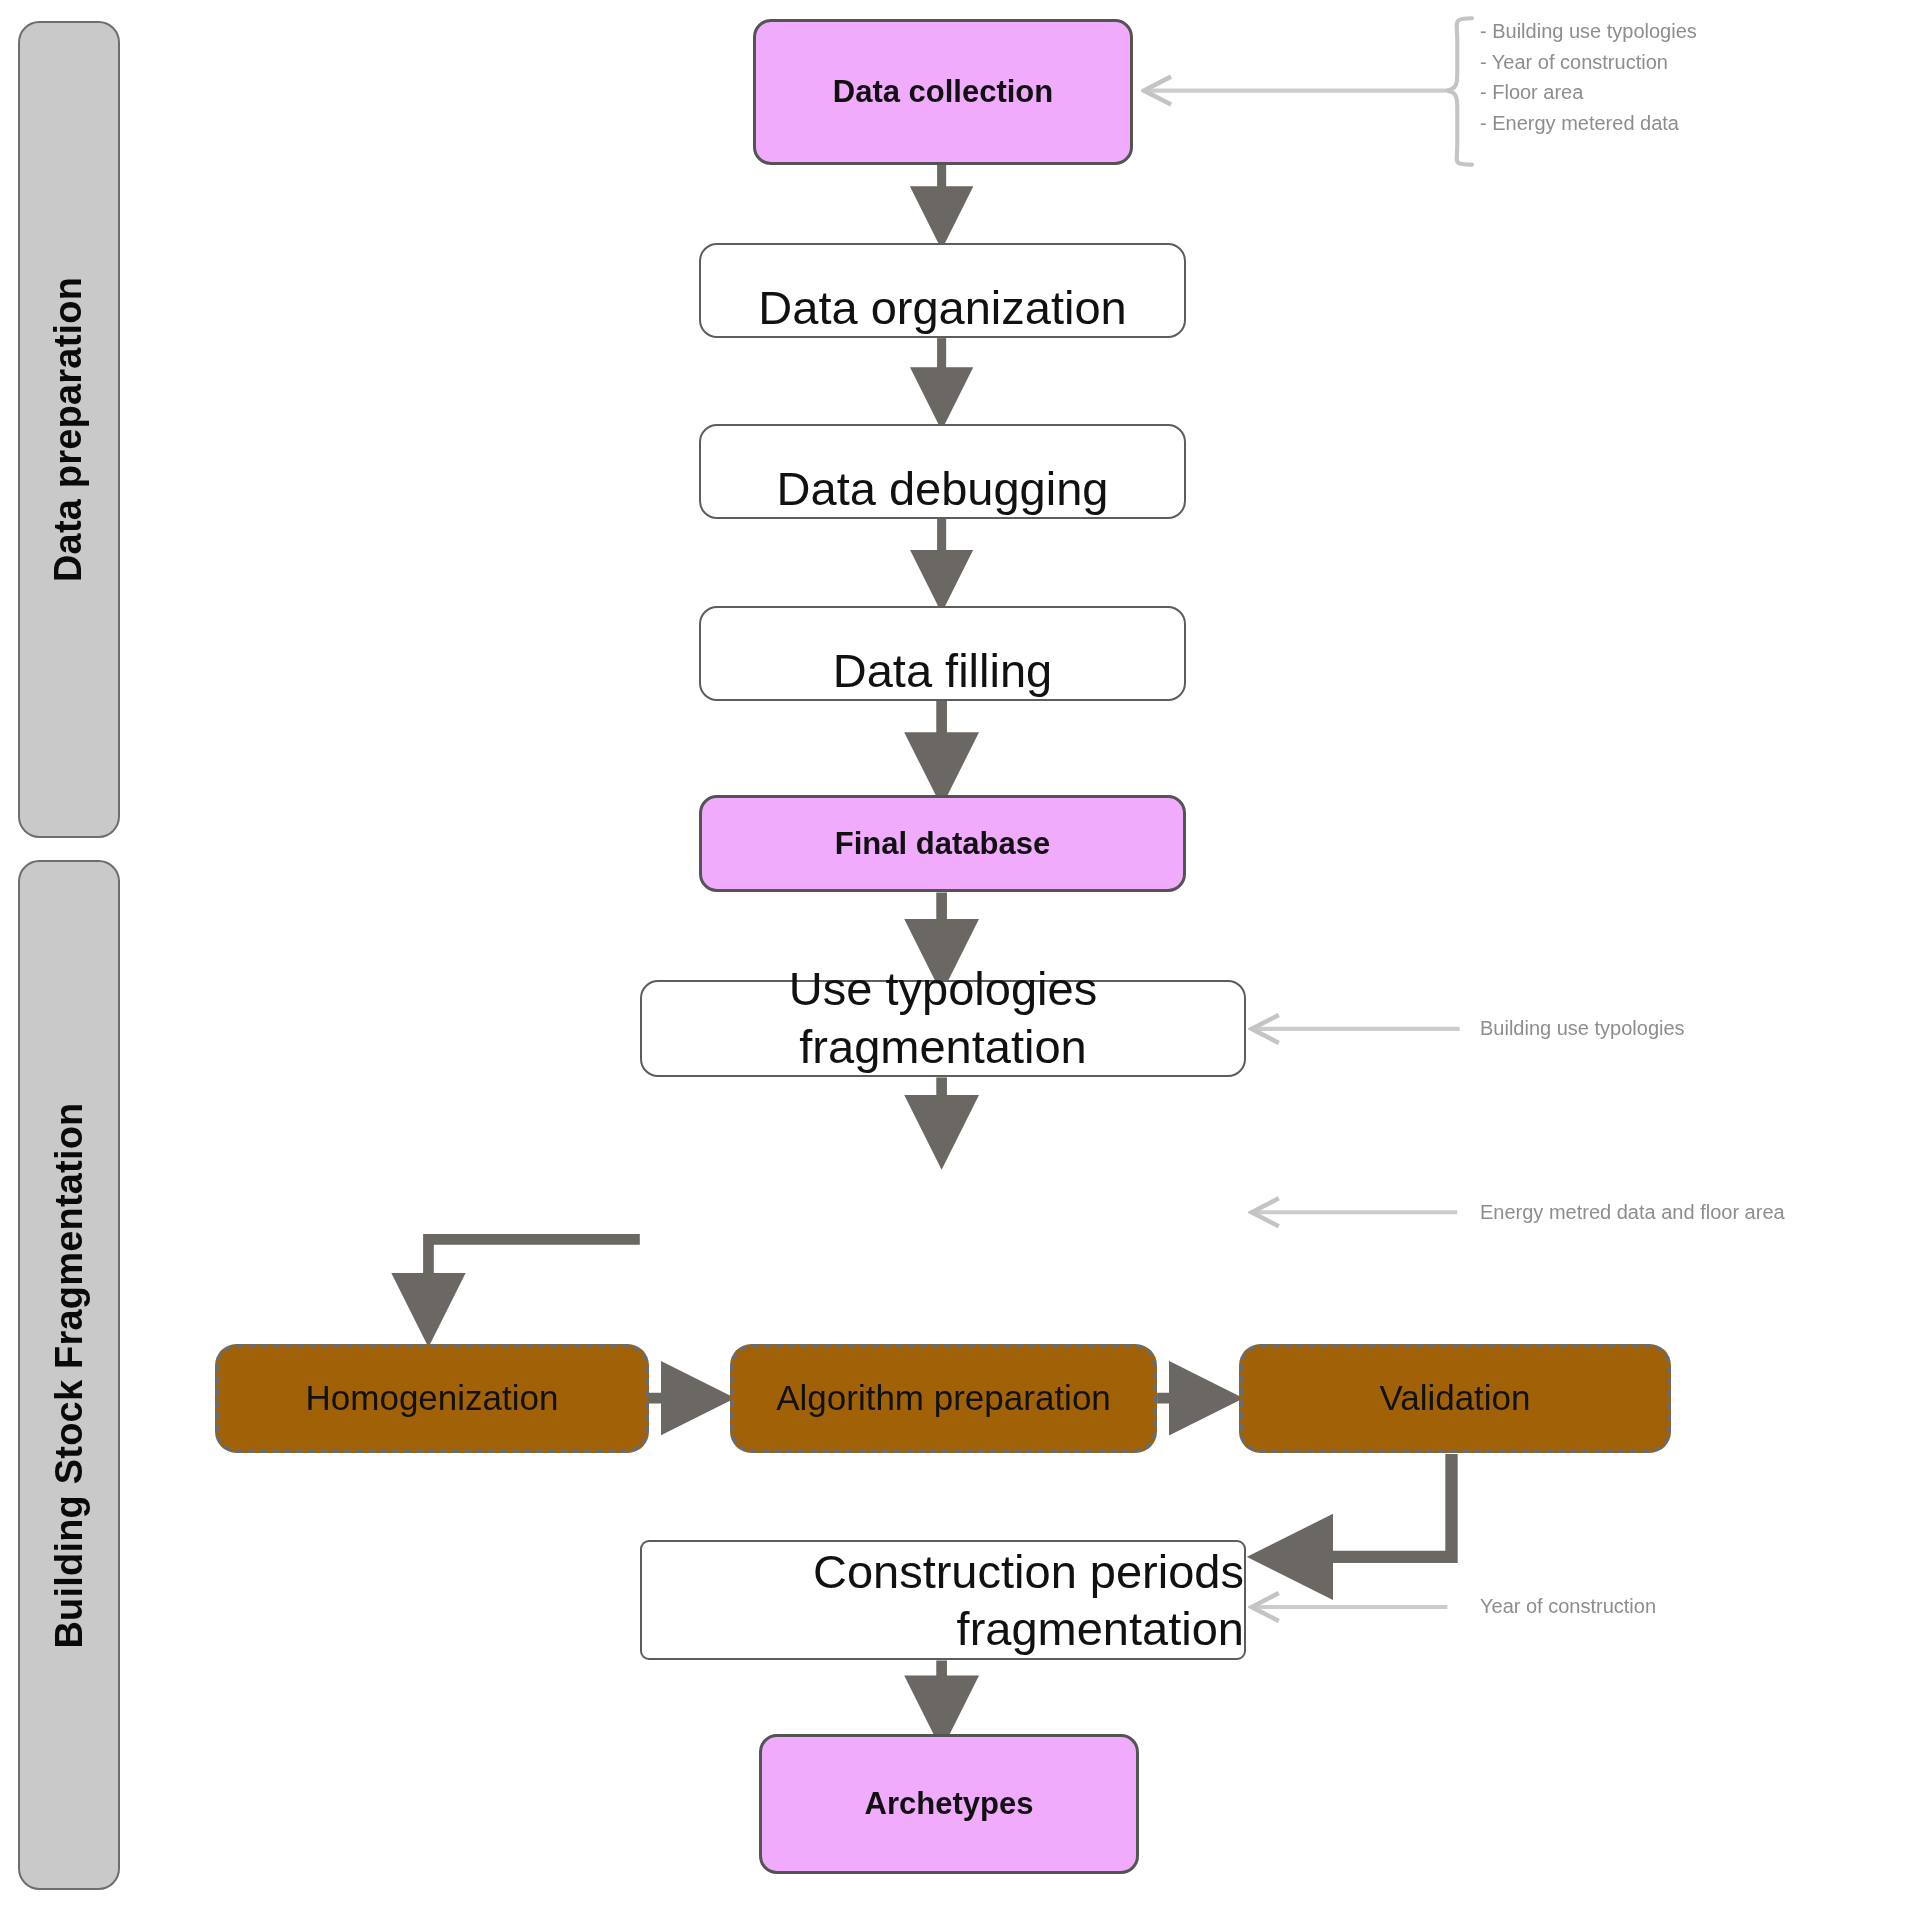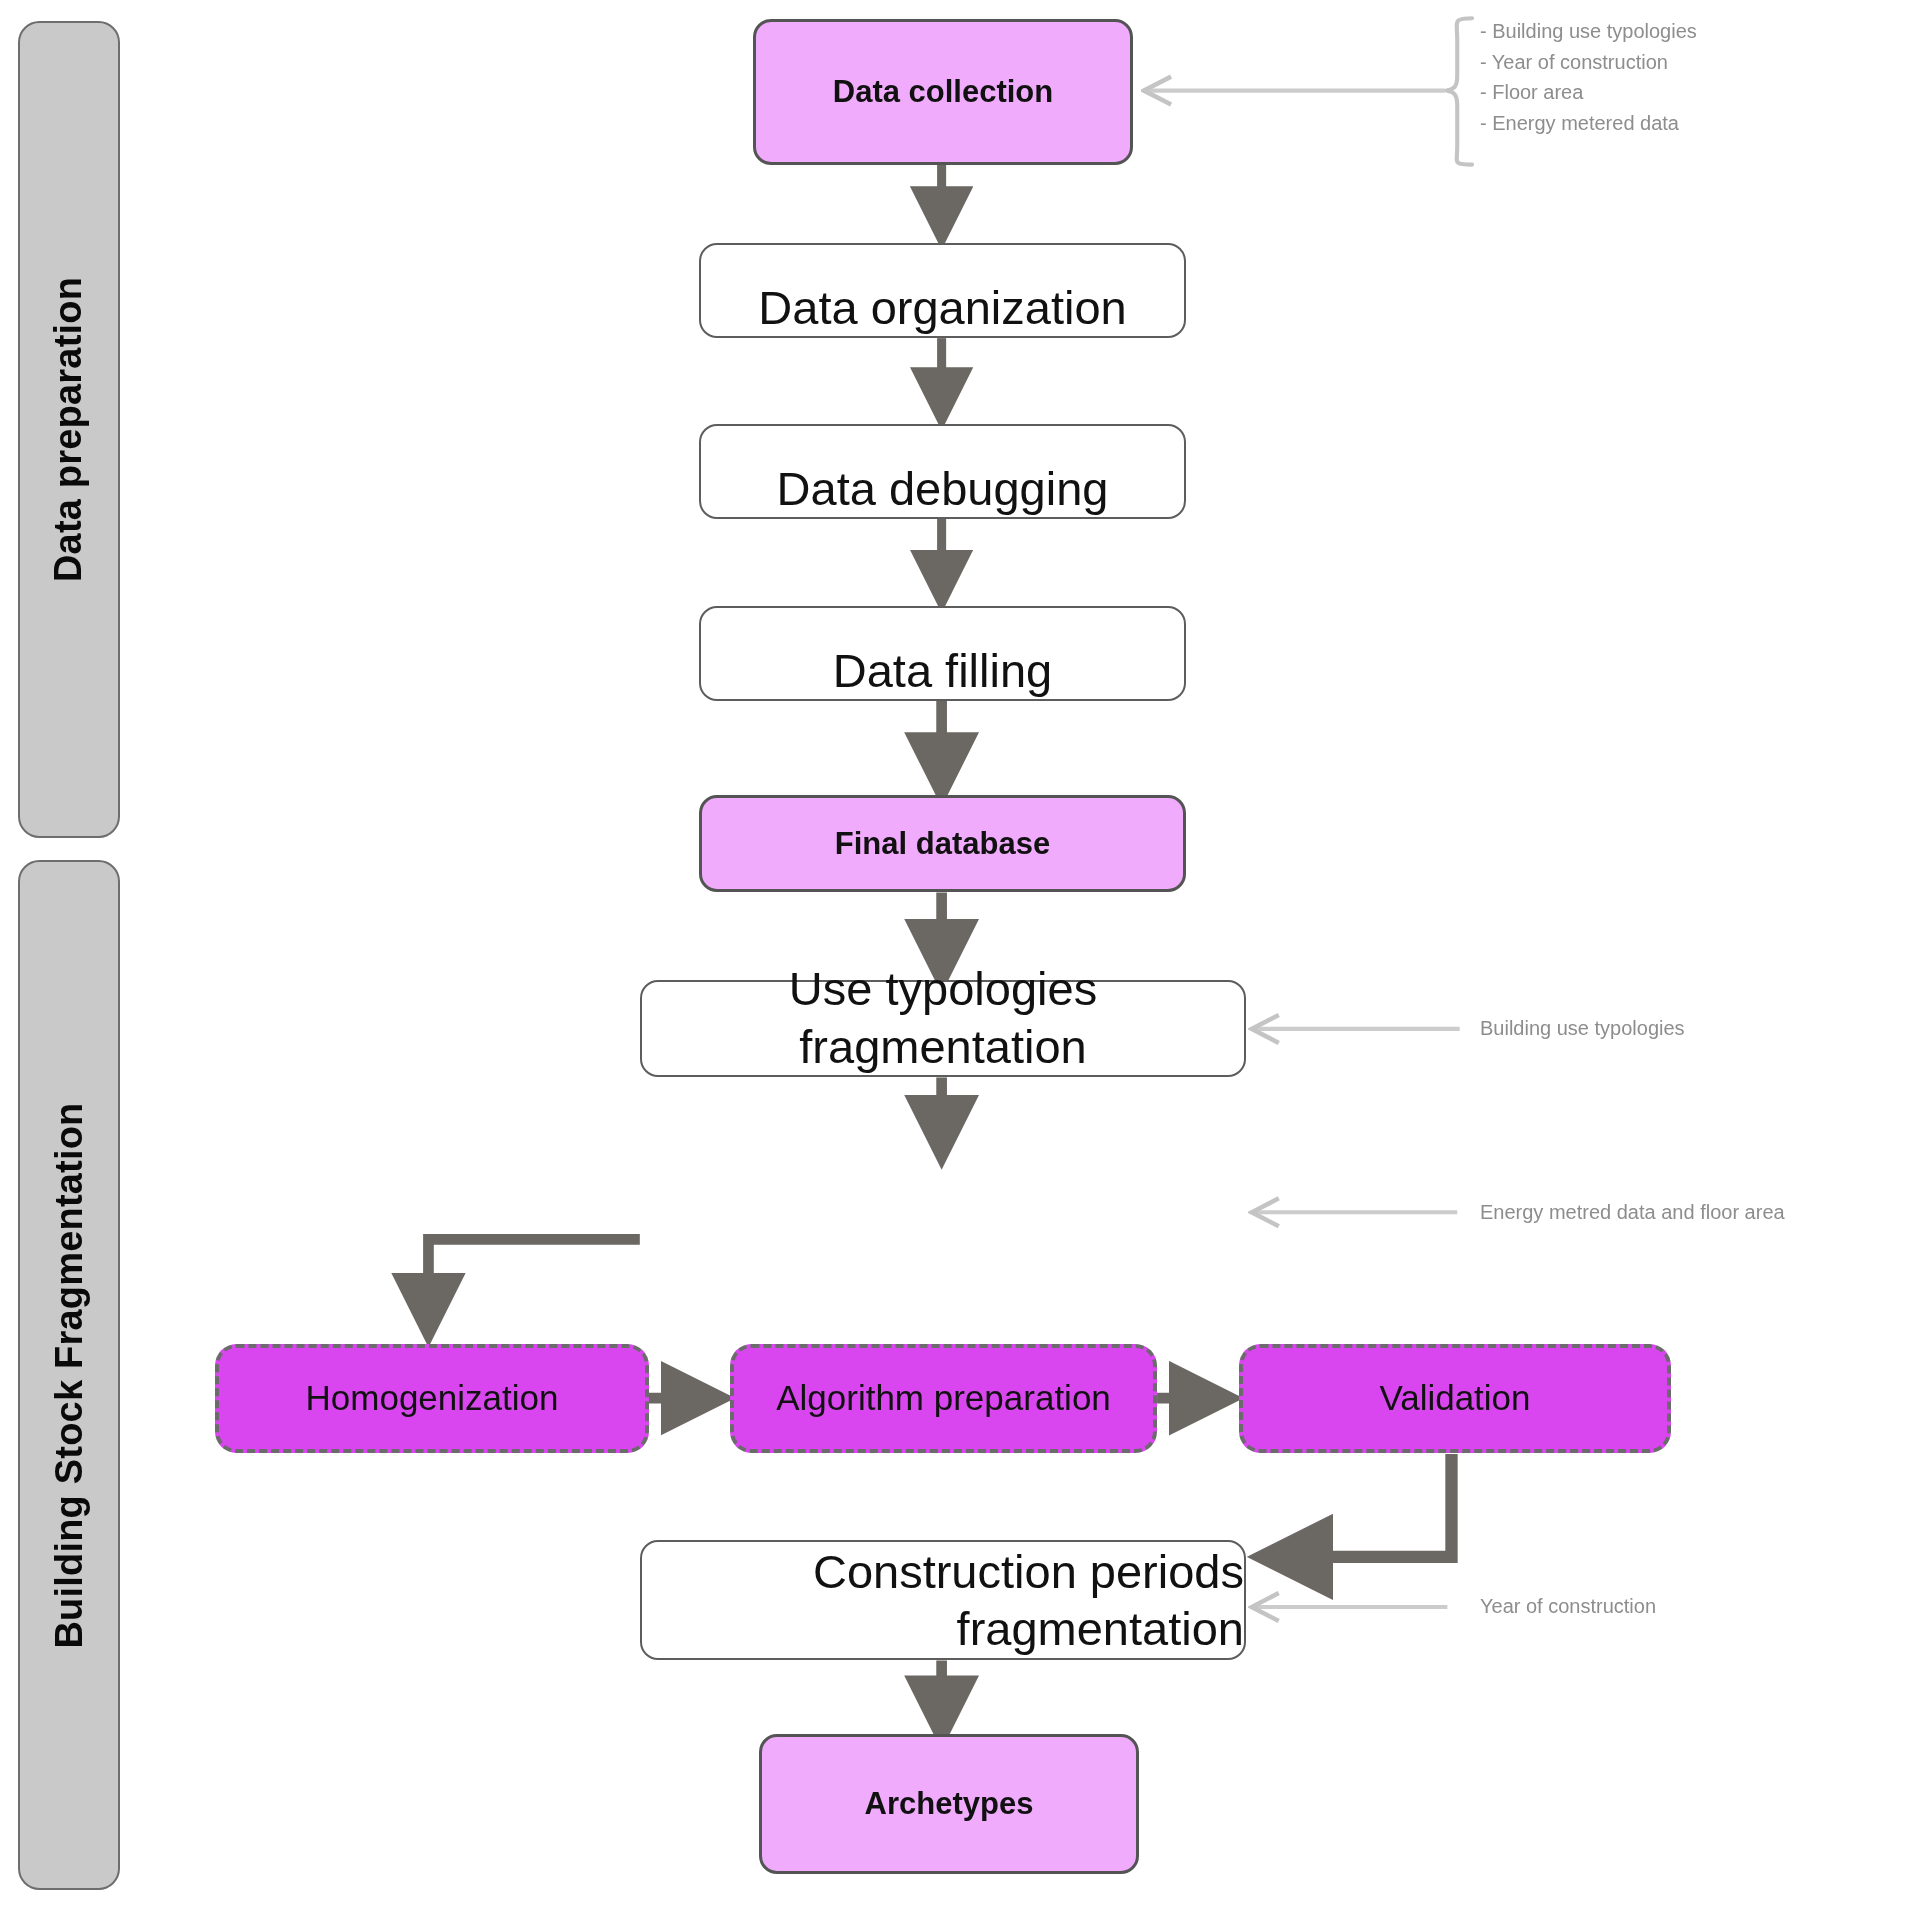--- a/index.html
+++ b/index.html
@@ -64,21 +64,21 @@
     font-weight: normal;
     align-items: flex-end;
   }
   .node-emphasis {
     background: #f0abfc;
     border: 3.3px solid #545454;
     font-size: 31px;
     font-weight: bold;
   }
   .node-dashed {
-    background: #d946ef;
+    background: #a16207;
     border: 4.1px dashed #6b6b6b;
     font-size: 35px;
     font-weight: normal;
     border-radius: 21.4px;
   }
 
   
   .annot {
     position: absolute;
     color: #8d8d8d;
@@ -177,21 +177,21 @@
   </div>
 
   <div class="node node-dashed" style="left:730px; top:1344px; width:427px; height:109px;">
     <span>Algorithm preparation</span>
   </div>
 
   <div class="node node-dashed" style="left:1239px; top:1344px; width:432px; height:109px;">
     <span>Validation</span>
   </div>
 
-  <div class="node node-plain" style="left:640px; top:1540px; width:606px; height:120px; flex-direction:column;">
+  <div class="node node-plain" style="left:640px; top:1540px; width:606px; height:120px; flex-direction:column;border-radius:9px;">
     <span>Construction periods</span>
     <span>fragmentation</span>
   </div>
 
   <div class="node node-emphasis" style="left:753px; top:1734px; width:380px; height:140px;margin-left:6px;">
     <span>Archetypes</span>
   </div>
 
   <div class="annot annot-list" style="left:1480px; top:16.4px;">
     <div>- Building use typologies</div>

